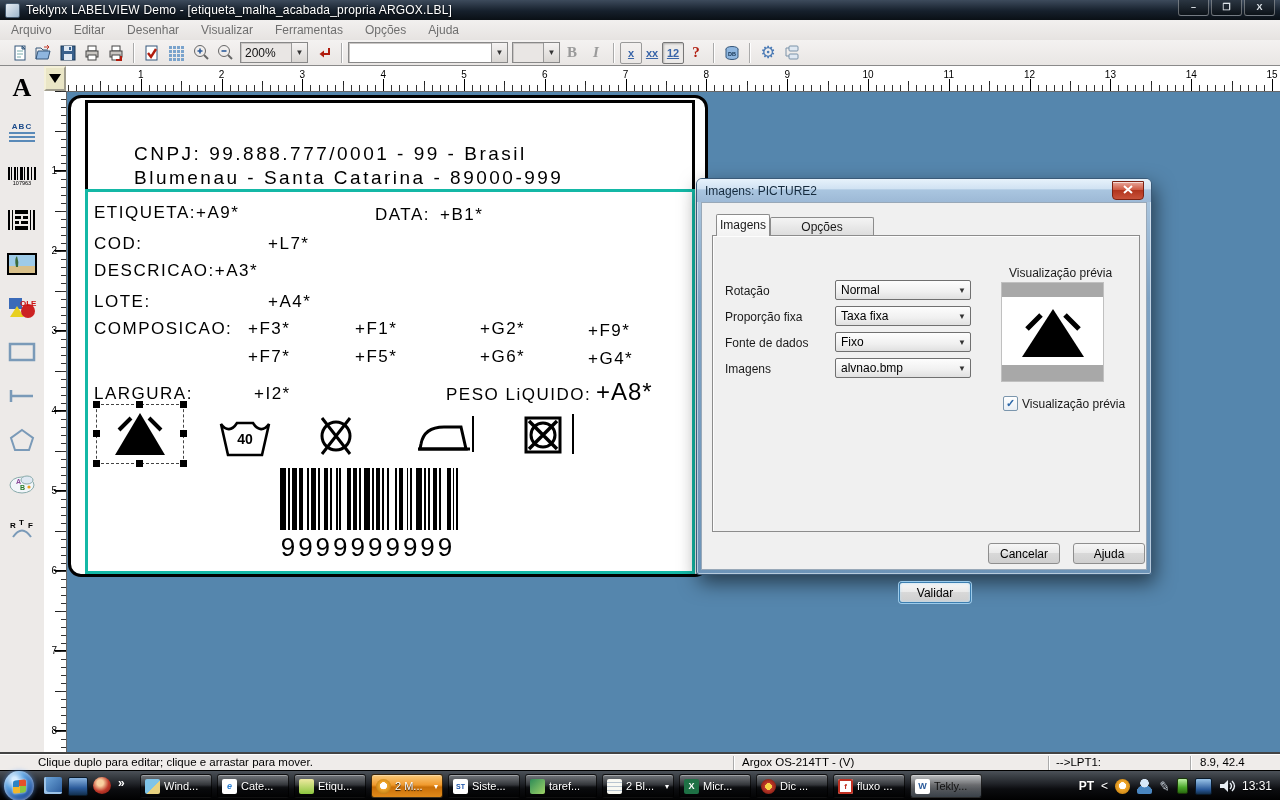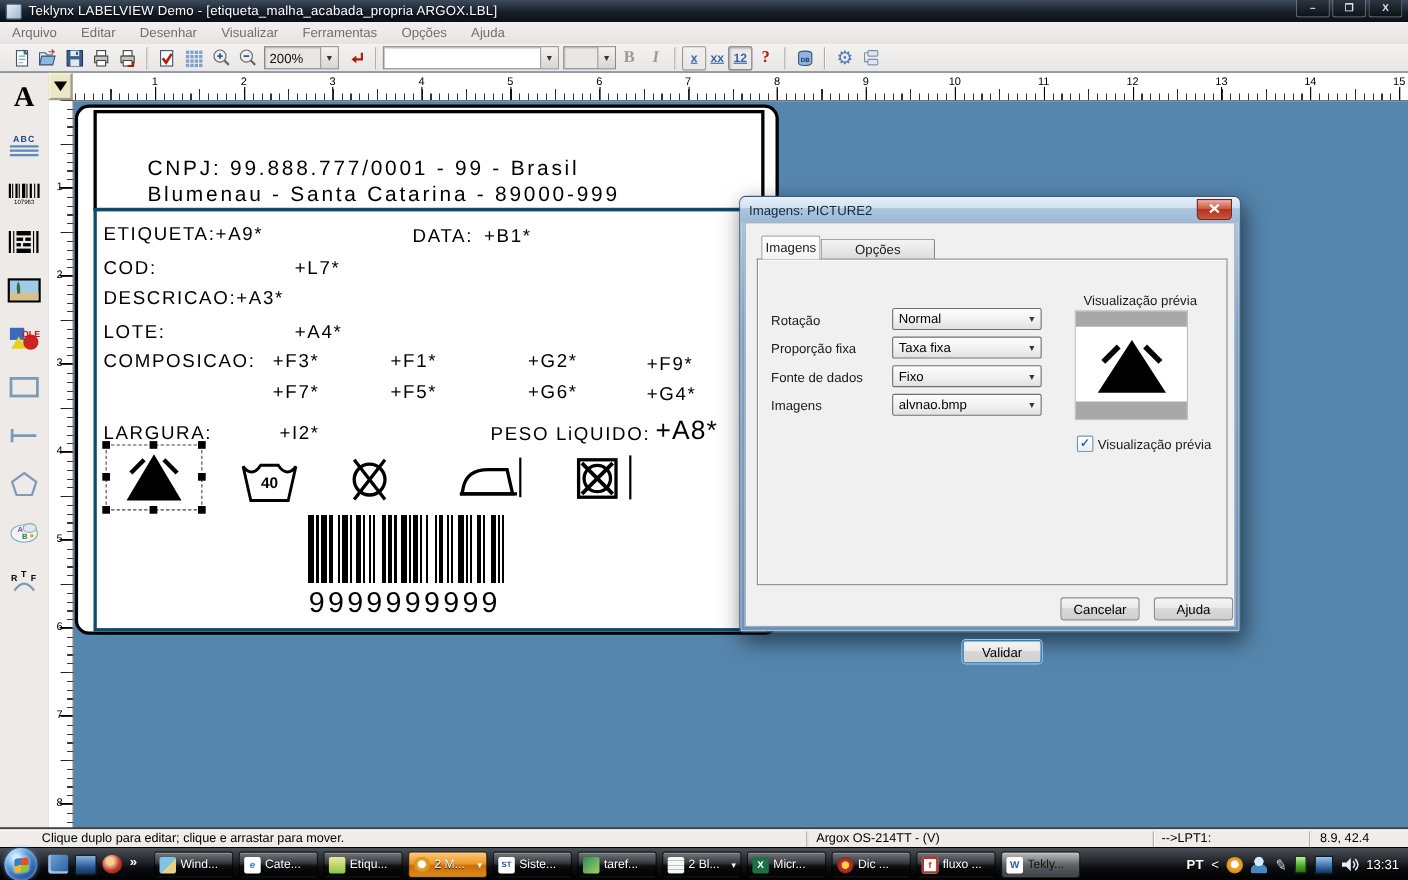--- a/index.html
+++ b/index.html
@@ -61,35 +61,35 @@
   .rnum{position:absolute;font-size:10px;color:#000;transform:translateX(-50%);top:3px;}
   .rnumv{position:absolute;font-size:10px;color:#000;right:9px;transform:translateY(-50%);}
   .rmaj{position:absolute;bottom:0;width:1px;height:12px;background:#000;}
   .rmajv{position:absolute;right:0;height:1px;width:12px;background:#000;}
 
   
   #canvas{left:66px;top:91px;width:1214px;height:662px;background:#5586AD;z-index:10;}
   #sheet{position:absolute;left:2px;top:4px;width:640px;height:482px;background:#fff;border:3px solid #000;
     border-radius:13px;box-sizing:border-box;}
   #header-box{position:absolute;left:14px;top:2px;width:610px;height:92px;border:3px solid #000;box-sizing:border-box;}
-  #body-box{position:absolute;left:14px;top:91px;width:610px;height:385px;border:3px solid #0c4a6e;box-sizing:border-box;padding-left:48px;}
+  #body-box{position:absolute;left:14px;top:91px;width:610px;height:385px;border:3px solid #14b8a6;box-sizing:border-box;padding-left:48px;}
   .hl1{position:absolute;left:88px;top:4px;font-size:29px;letter-spacing:4px;color:#000;white-space:nowrap;}
   .hl2{position:absolute;font-size:19px;letter-spacing:2.5px;color:#000;white-space:nowrap;}
   .lt{position:absolute;font-size:17px;letter-spacing:1.5px;color:#000;white-space:nowrap;}
   .lt-big{position:absolute;font-size:24px;letter-spacing:1px;color:#000;white-space:nowrap;}
 
   #sel-box{position:absolute;left:8px;top:212px;width:86px;height:58px;border:1px dashed #444;}
   .hd{position:absolute;width:7px;height:7px;background:#000;}
   #barcode-wrap{position:absolute;left:192px;top:276px;width:184px;height:62px;}
   #barcode-text{position:absolute;left:130px;top:340px;width:300px;text-align:center;
     font-size:26px;letter-spacing:3px;color:#000;}
   .vline{position:absolute;width:2px;background:#000;}
 
   
-  #dialog{left:672px;top:178px;width:456px;height:397px;z-index:60;border-radius:6px 6px 3px 3px;
+  #dialog{left:696px;top:178px;width:456px;height:397px;z-index:60;border-radius:6px 6px 3px 3px;
     background:linear-gradient(#b4cde4,#7fa3c4 30%,#6d94b8);border:1px solid #3a5a78;box-sizing:border-box;
     box-shadow:3px 8px 20px rgba(0,0,0,.55),inset 0 0 0 1px rgba(255,255,255,.5);}
   #dlg-title{height:23px;display:flex;align-items:center;padding-left:8px;
     background:linear-gradient(#e7f2fb,#cfe1f2 45%,#aac6e0 46%,#9db9d6);border-radius:5px 5px 0 0;}
   #dlg-title span{font-size:12px;color:#18за;}
   #dlg-title .ttl{font-size:12px;color:#152a3d;}
   #dlg-close{position:absolute;top:2px;right:7px;width:30px;height:17px;border-radius:0 0 4px 4px;
     background:linear-gradient(#e8a79b,#cf5a43 45%,#b0331c 46%,#c8523a);border:1px solid #7c2213;
     color:#fff;font-size:10px;font-weight:bold;text-align:center;line-height:16px;
     box-shadow:inset 0 1px 0 rgba(255,255,255,.6);}

